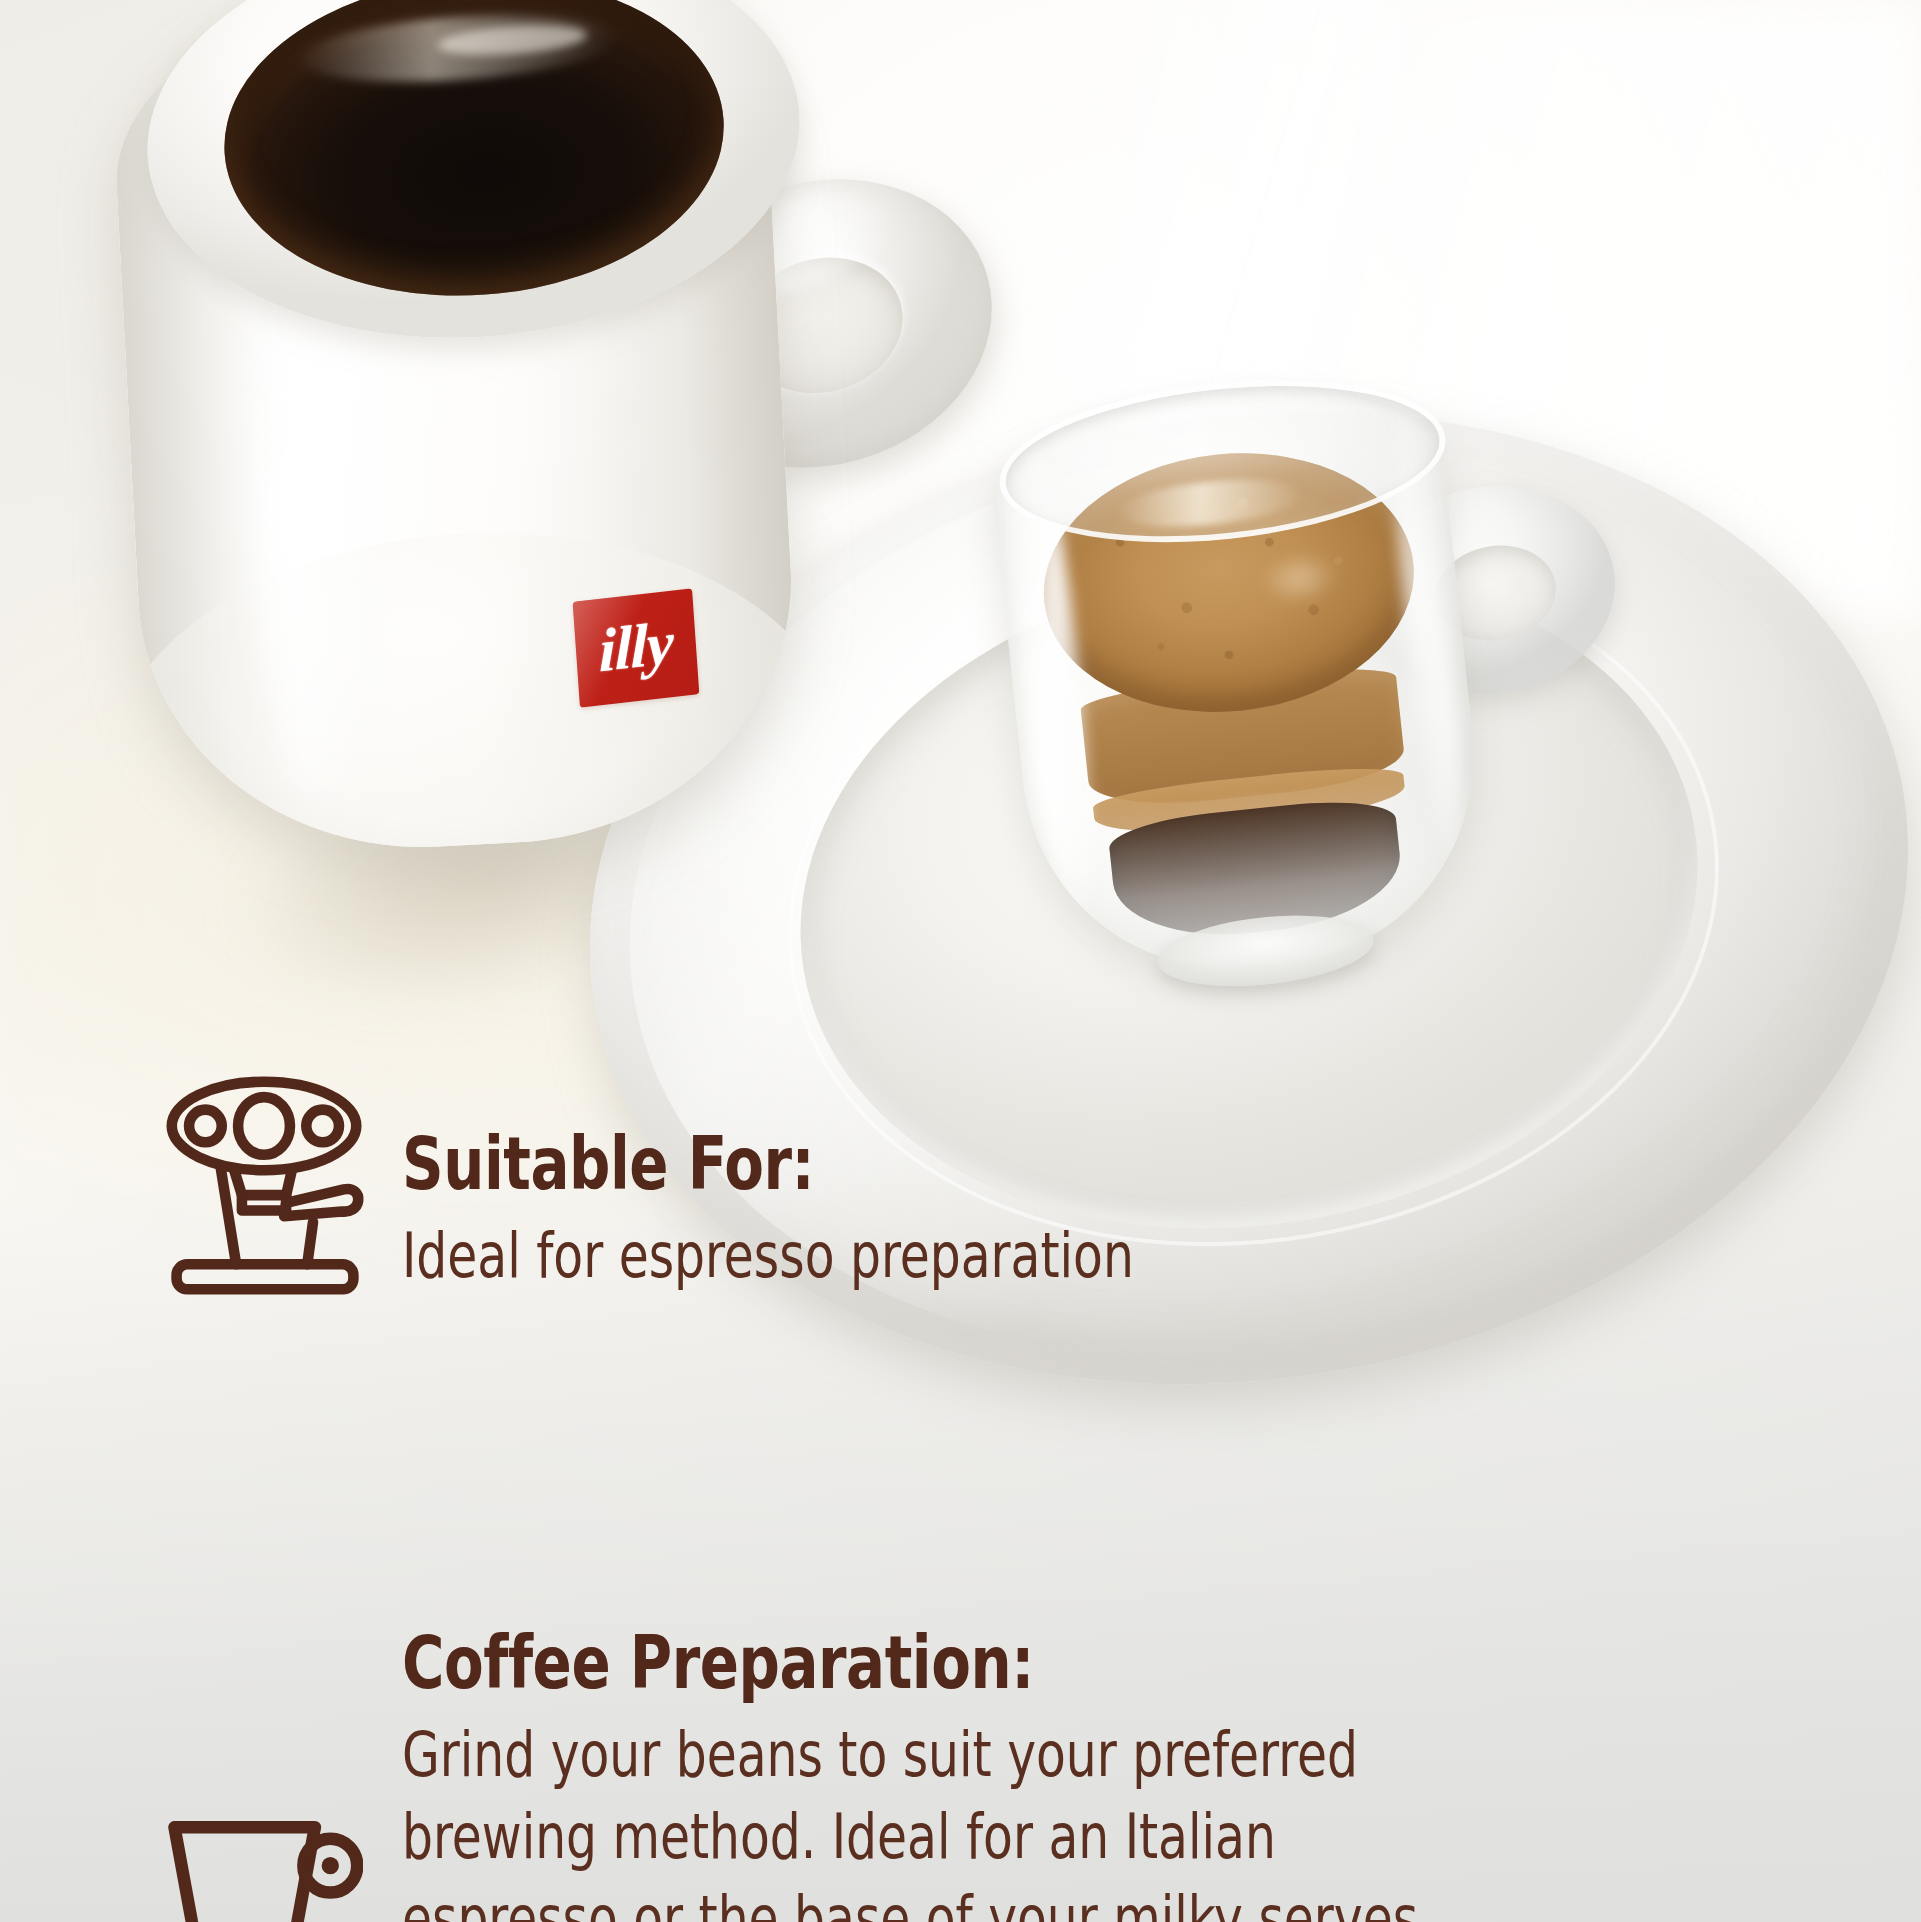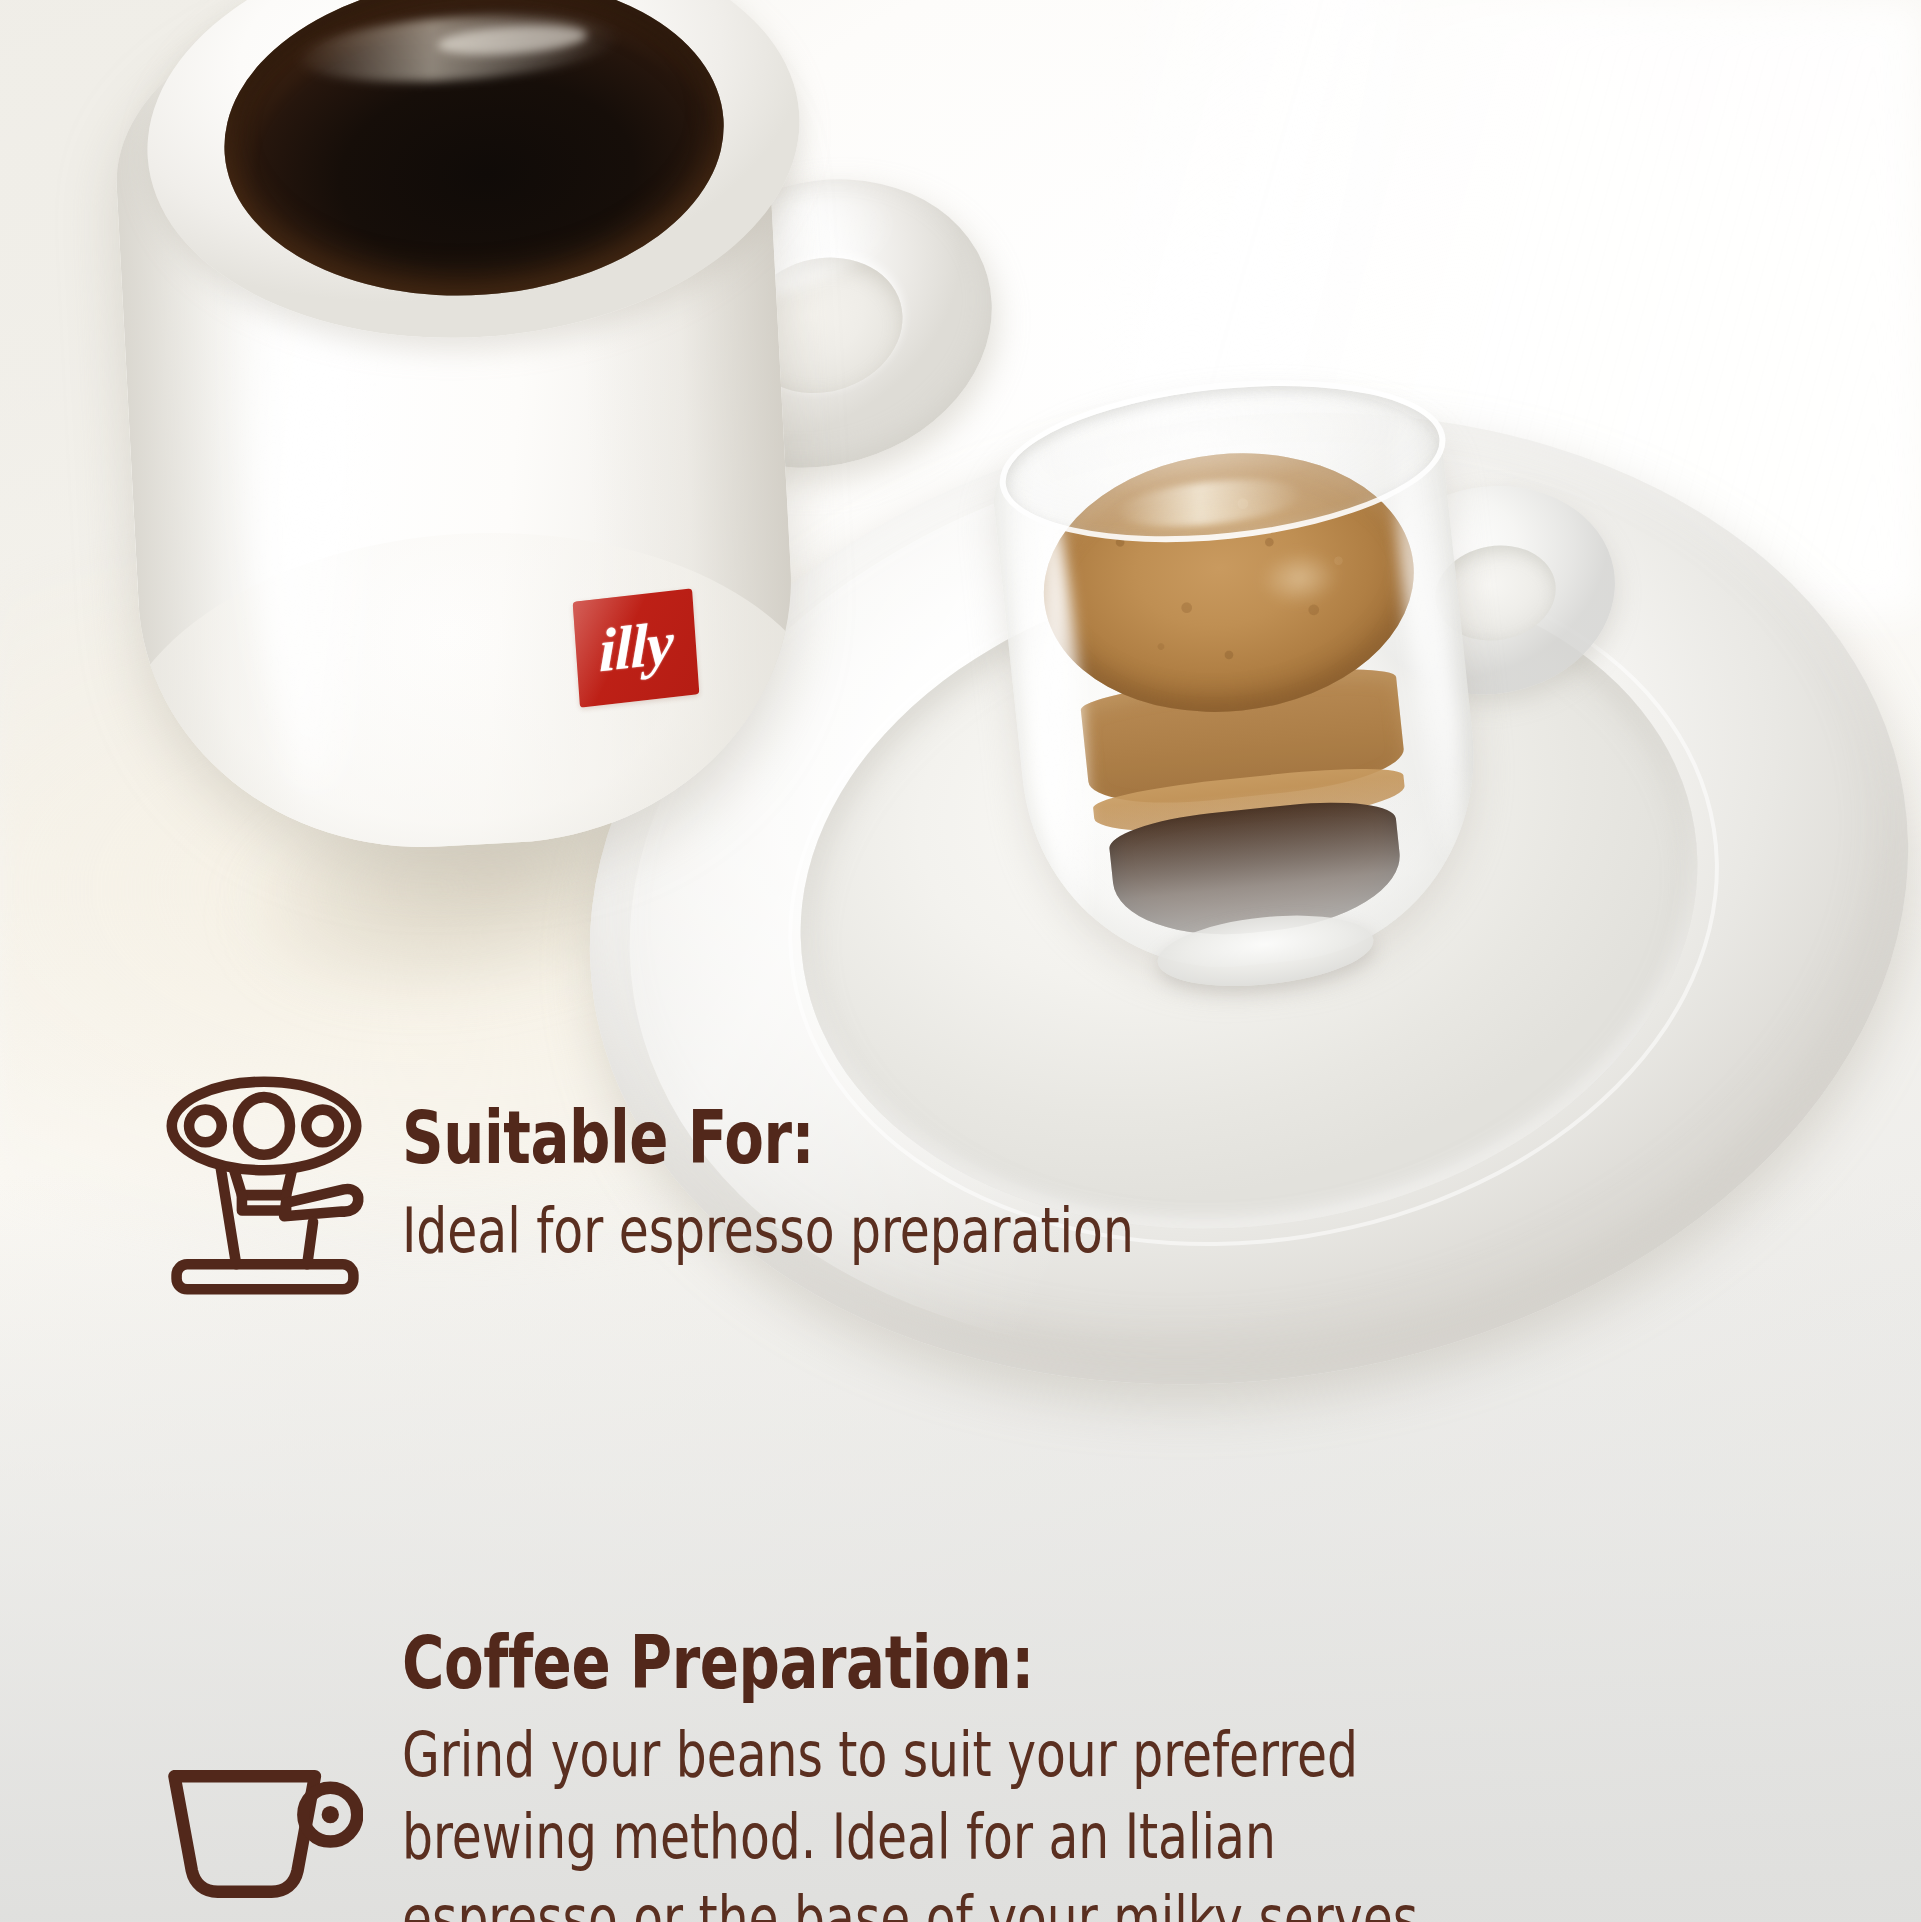--- a/index.html
+++ b/index.html
@@ -333,21 +333,21 @@
 
   
   .info {
     position: absolute;
     left: 0; top: 1076px;
     width: 1921px;
   }
   .info-row {
     position: relative;
     display: flex;
-    align-items: center;
+    align-items: flex-end;
   }
   .info-row.row1 { margin-left: 161px; }
   .info-row.row2 { margin-left: 161px; margin-top: 329px; }
 
   .icon-wrap {
     flex: 0 0 auto;
     width: 231px;
     display: flex;
     justify-content: flex-start;
   }

